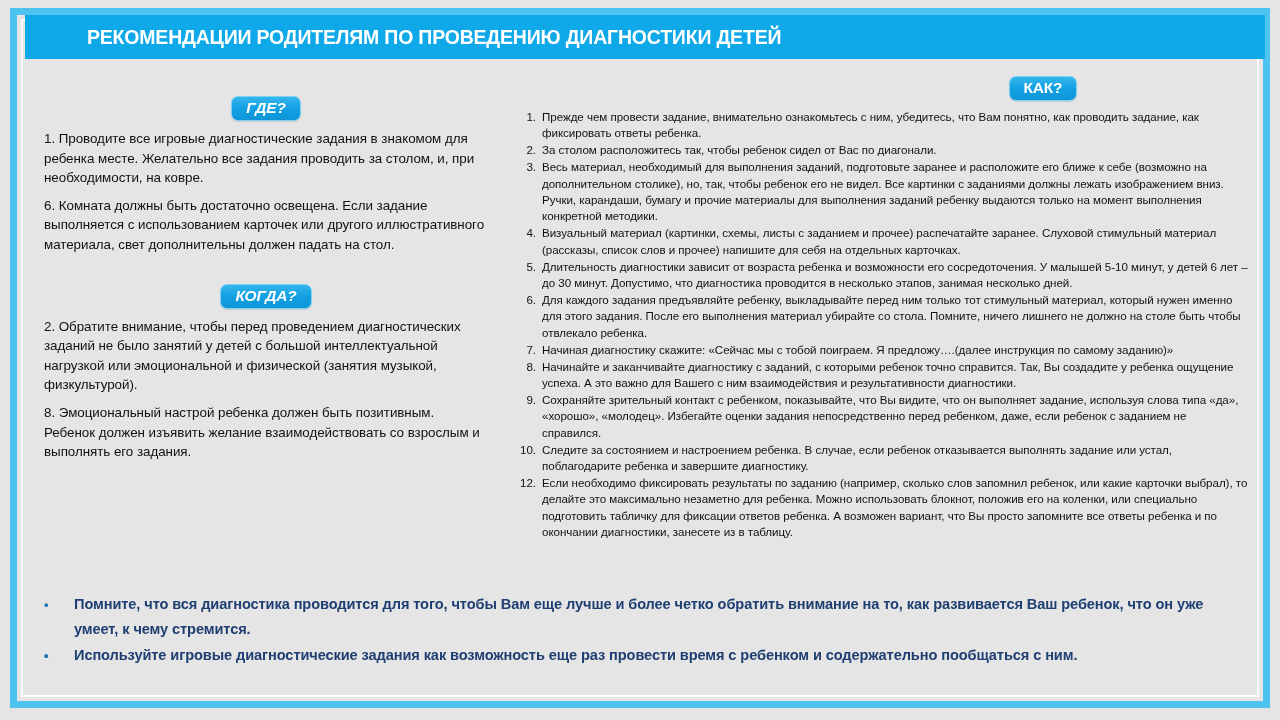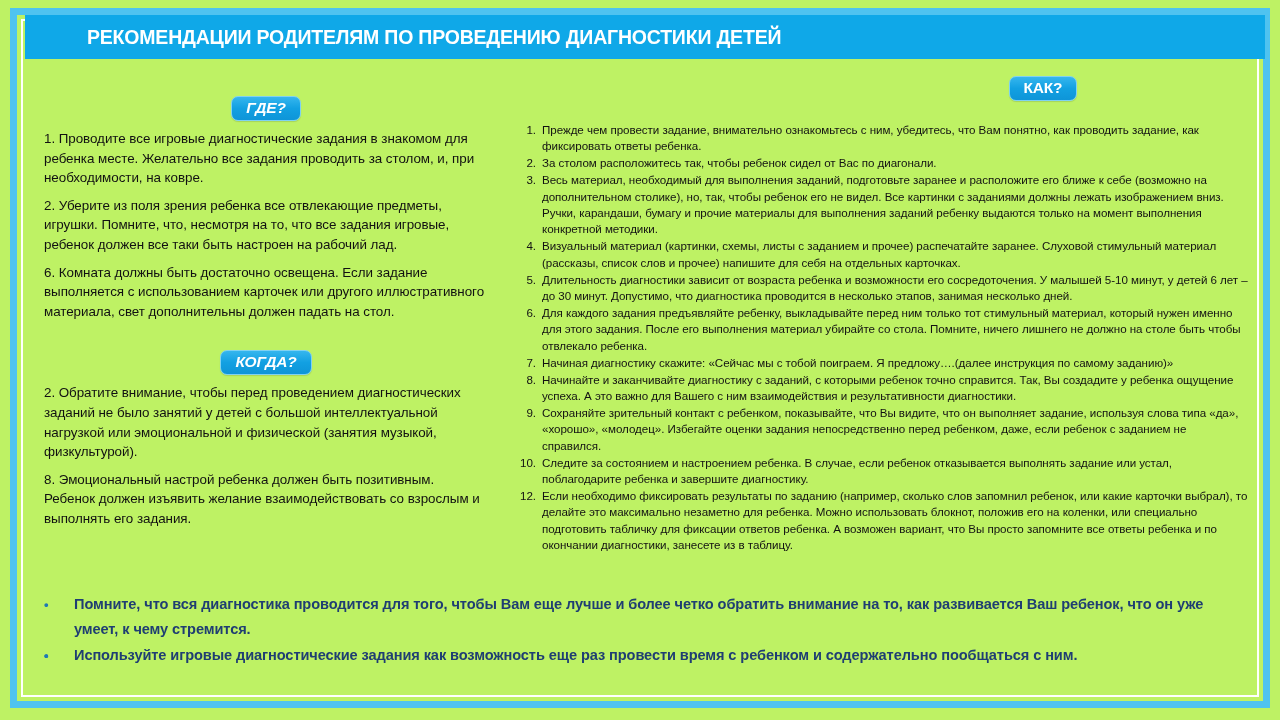--- a/index.html
+++ b/index.html
@@ -13,21 +13,21 @@
     height: 720px;
     overflow: hidden;
     font-family: "Liberation Sans", "DejaVu Sans", sans-serif;
     color: #000000;
   }
 
   .slide {
     position: relative;
     width: 1280px;
     height: 720px;
-    background: #bef264;
+    background: #e5e5e5;
     box-sizing: border-box;
   }
 
   
   .frame {
     position: absolute;
     left: 10px;
     top: 8px;
     width: 1260px;
     height: 700px;
@@ -97,21 +97,21 @@
     width: 740px;
   }
 
   .badge-row-center {
     text-align: center;
     margin-bottom: 5px;
     font-style: italic;
   }
   .badge-row-right-col {
     text-align: center;
-    margin-bottom: 21px;
+    margin-bottom: 8px;
     padding-left: 330px;
   }
 
   .para-block {
     font-size: 13.4px;
     line-height: 19.6px;
     color: #111111;
     text-align: left;
     letter-spacing: -0.05px;
   }
@@ -190,21 +190,20 @@
   </div>
 
   <div class="col-left">
 
     <div class="badge-row-center">
       <span class="badge">ГДЕ?</span>
     </div>
 
     <div class="para-block">
       <p>1. Проводите все игровые диагностические задания в знакомом для ребенка месте. Желательно все задания проводить за столом, и, при необходимости, на ковре.</p>
-      <p>2. Уберите из поля  зрения ребенка все отвлекающие предметы, игрушки. Помните, что, несмотря на то, что все задания игровые, ребенок должен все таки  быть настроен на рабочий лад.</p>
       <p>6. Комната должны быть достаточно освещена. Если задание выполняется с использованием карточек или другого иллюстративного материала, свет дополнительны должен падать на стол.</p>
     </div>
 
     <div class="section-gap"></div>
 
     <div class="badge-row-center">
       <span class="badge">КОГДА?</span>
     </div>
 
     <div class="para-block">

